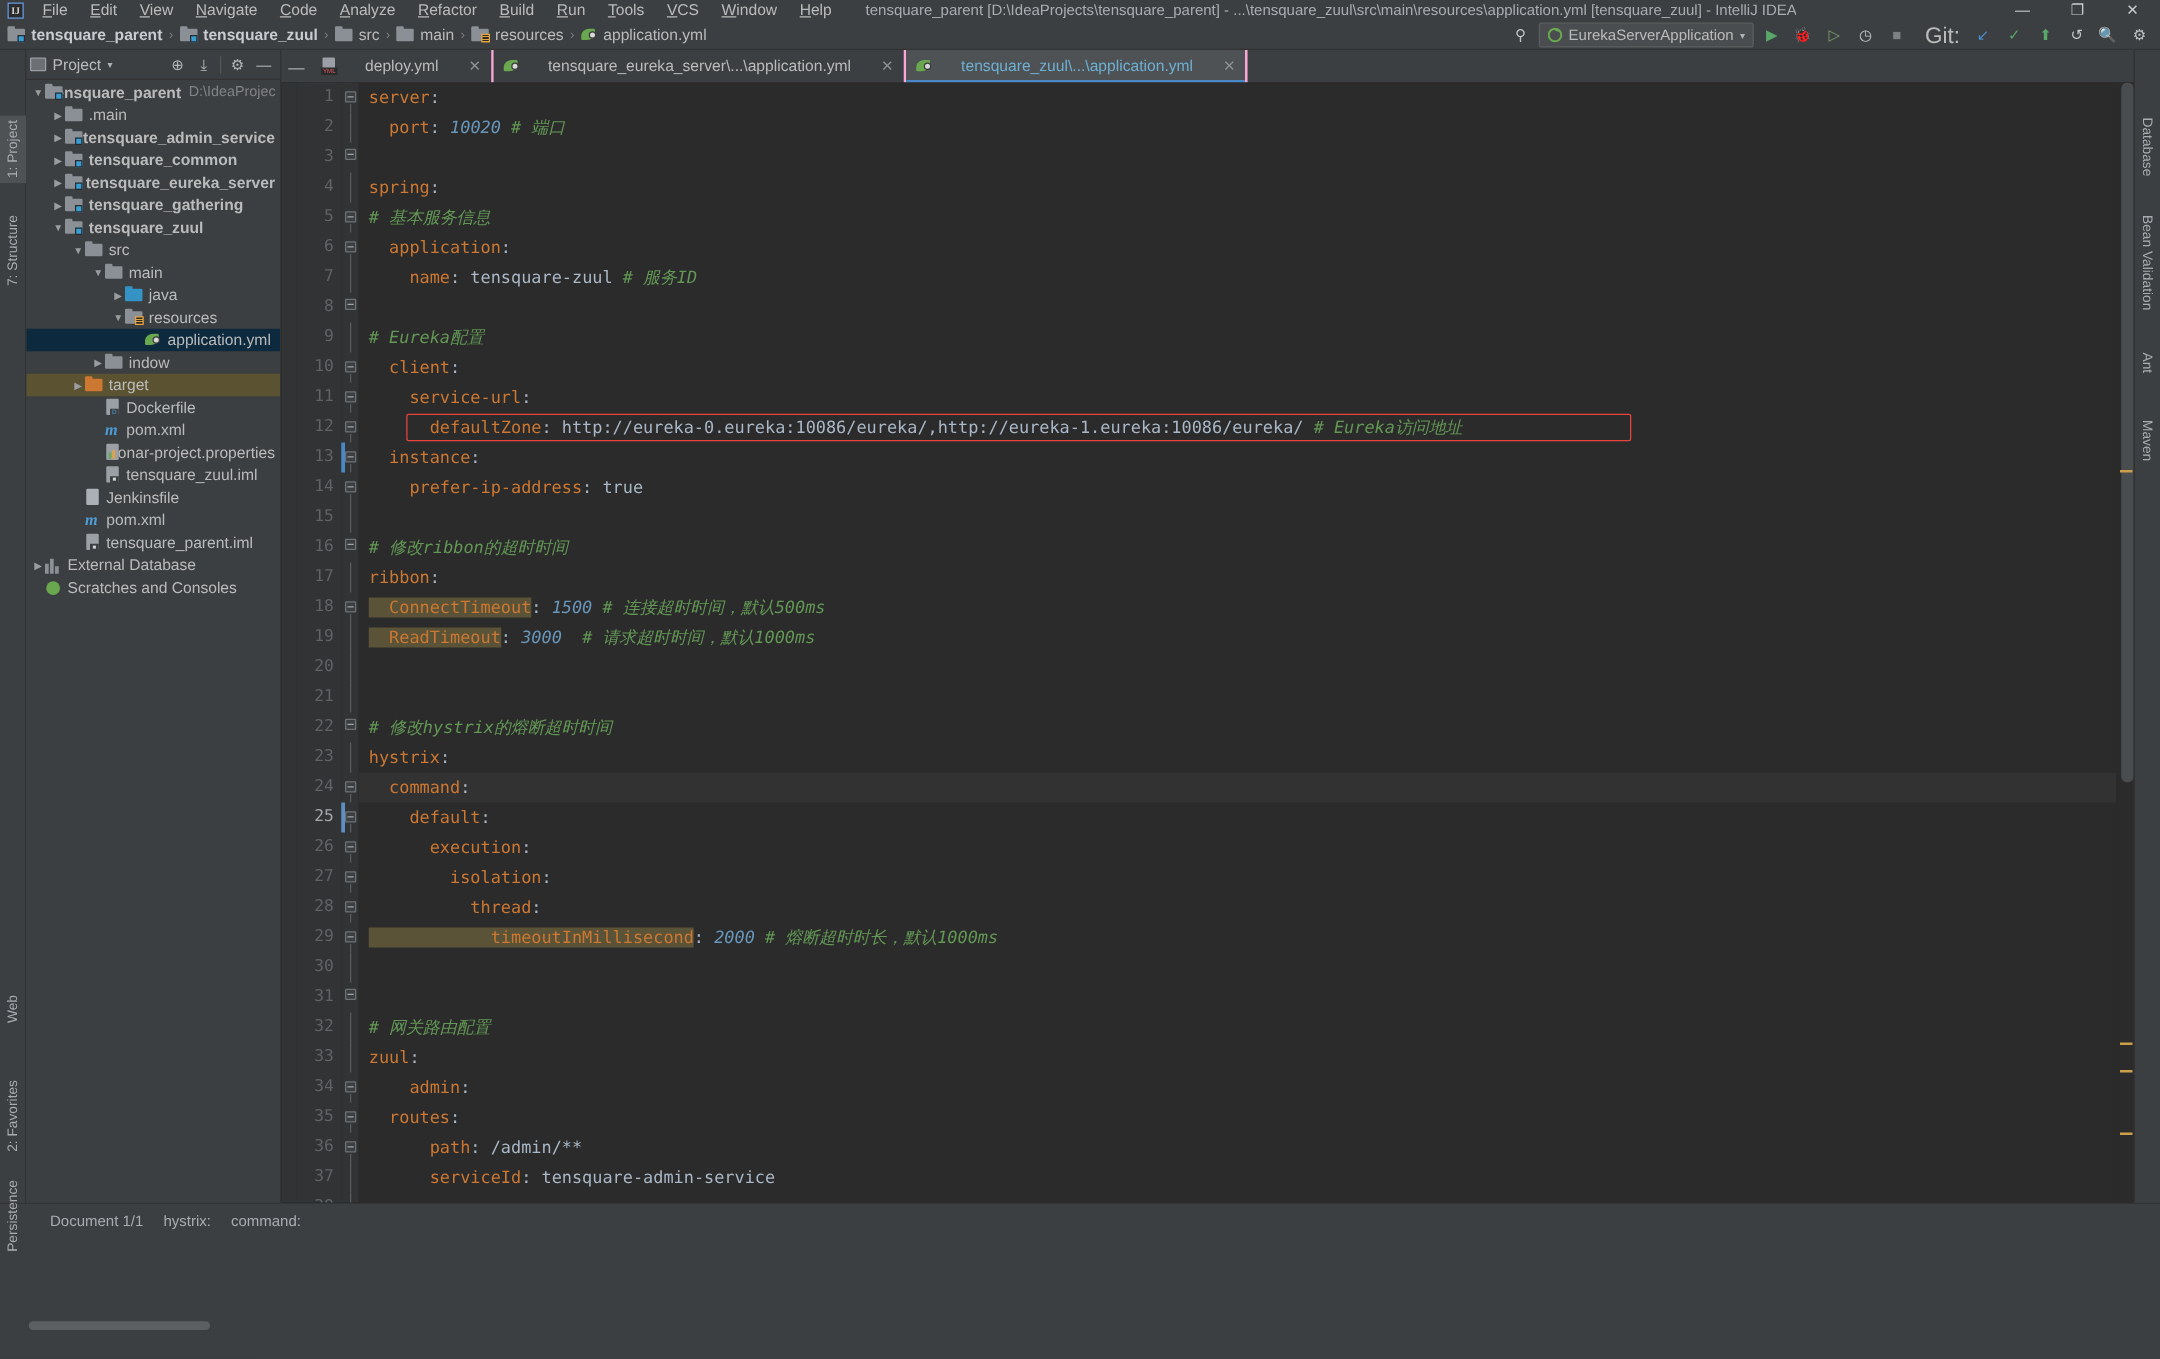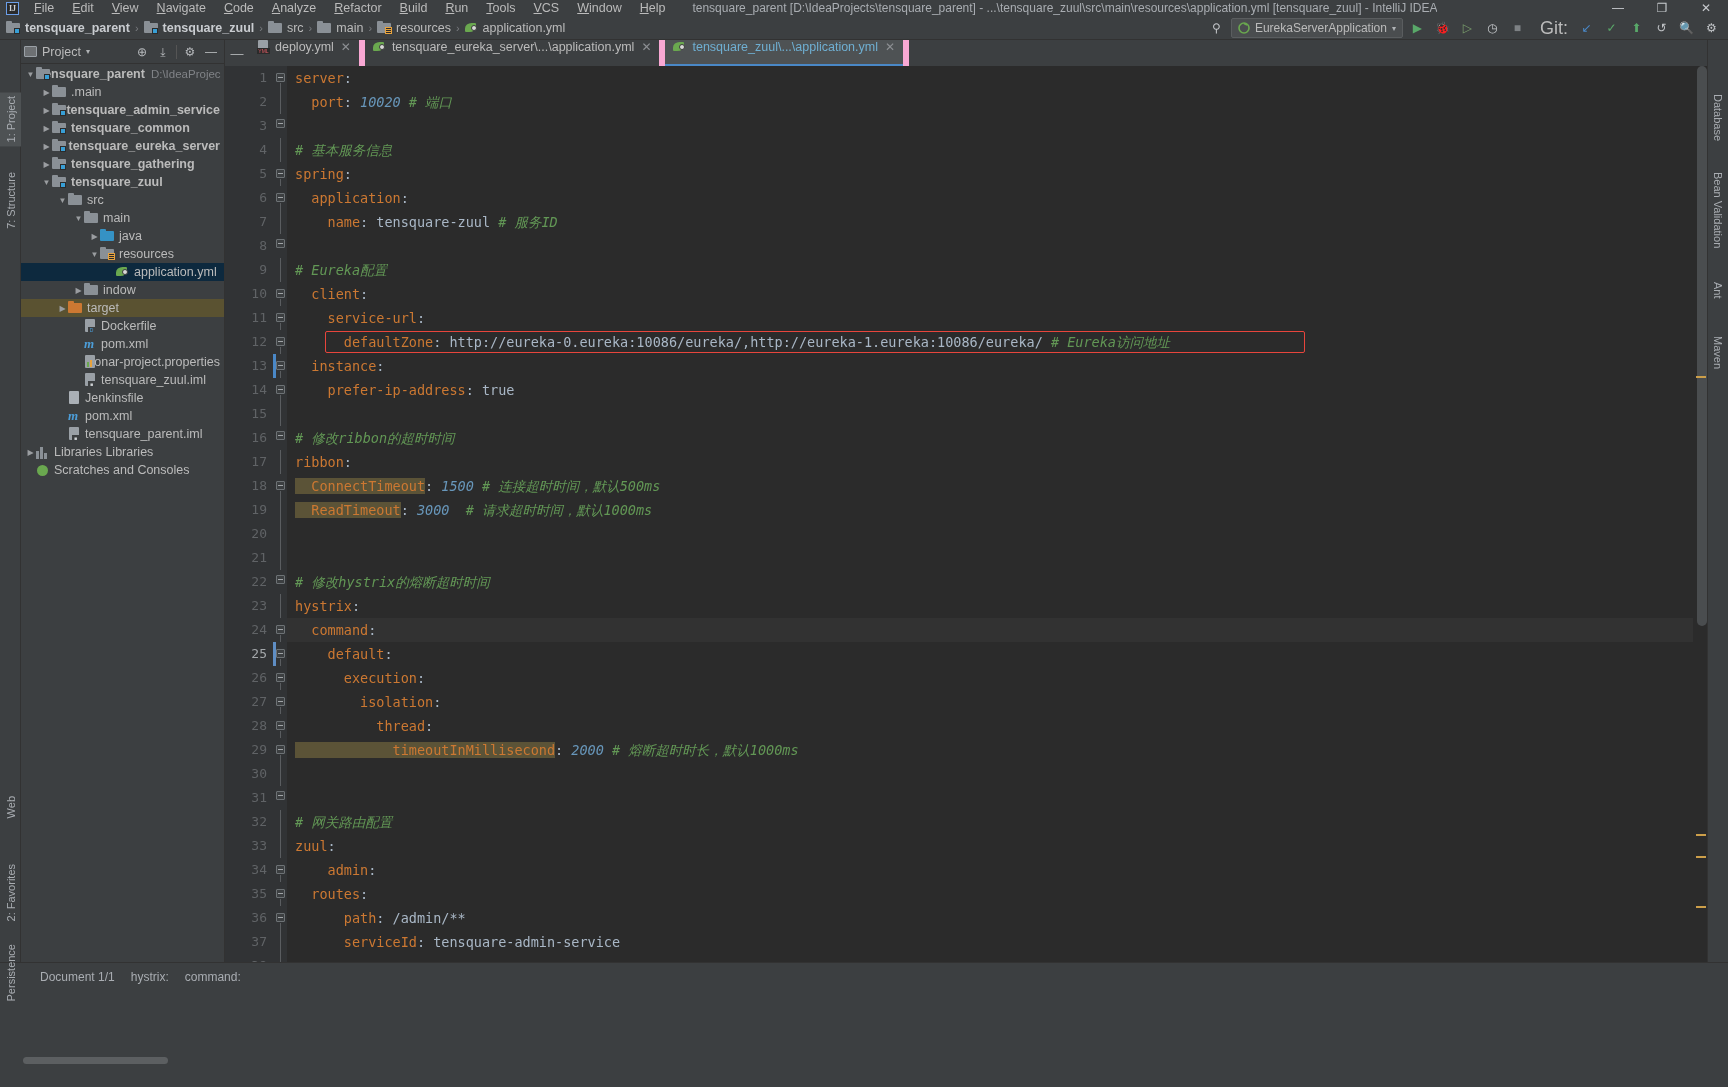--- a/index.html
+++ b/index.html
@@ -186,22 +186,22 @@
   .ic-scratch { width:14px; height:13px; position:relative; }
   .ic-scratch .cir { position:absolute; left:1px; top:1px; width:11px; height:11px; border-radius:50%; background:#6aa84f; }
 
   
   .editor-area { flex: 1; display: flex; flex-direction: column; background: #2b2b2b; min-width:0; }
   .tabbar { height: 26px; background: #3c3f41; display: flex; align-items: stretch; }
   .tab-hide {
     width: 24px; display:flex; align-items:center; justify-content:center; color:#b4b7ba; font-size:13px;
   }
   .tab {
-    display: flex; gap: 5px; padding: 0 8px;
-    font-size: 12.5px; color: #bbbbbb; border-right: 6px solid #f9a8d4;
+    display: flex; align-items: center; gap: 22px; padding: 0 8px;
+    font-size: 12.5px; color: #bbbbbb; border-right: 2px solid #f9a8d4;
     background: #3c3f41; max-width: 330px; white-space: nowrap; position: relative;
   }
   .tab.active { background: #4e5254; color: #6fafd2; }
   .tab.active:after {
     content:''; position:absolute; left:0; right:0; bottom:0; height:2px; background:#4a88c7;
   }
   .tab .x { color: #8d9094; font-size: 12px; margin-left: 2px; }
   .ic-ymlfile { width:13px; height:14px; position:relative; }
   .ic-ymlfile .pg { position:absolute; left:1px; top:0; width:10px; height:13px; background:#9aa0a6; border-radius:1px; }
   .ic-ymlfile .yl { position:absolute; left:0px; bottom:0px; width:13px; height:6px; background:#2b2b2b; color:#e05c65; font-size:5px; line-height:6px; text-align:center; font-family:"Liberation Sans",sans-serif; }
@@ -574,21 +574,21 @@
             </span>
             <span class="tlabel">tensquare_parent.iml</span>
           </div>
           <div class="tnode" style="padding-left: 4px;">
             <span class="arrow">▶</span>
             <span class="ic ic-lib">
               <i style="left:0;height:8px"></i>
               <i style="left:4px;height:12px"></i>
               <i style="left:8px;height:6px"></i>
             </span>
-            <span class="tlabel">Libraries Libraries</span>
+            <span class="tlabel">External Database</span>
           </div>
           <div class="tnode" style="padding-left: 4px;">
             <span class="arrow"></span>
             <span class="ic ic-scratch">
               <span class="cir"></span>
             </span>
             <span class="tlabel">Scratches and Consoles</span>
           </div>
         </div>
       <div class="hscroll-wrap">
@@ -801,22 +801,22 @@
             <div class="ln" style="position: relative;">
               <span class="foldline" style="top: 0px; height: 24px;"></span>
             </div>
             <div class="curline-mark" style="top: 576px; height: 24px;"></div>
             <div class="curline-mark" style="top: 288px; height: 24px; background: rgb(74, 136, 199);"></div>
           </div>
         <div class="code" id="code">
             <div class="cl" style="position: relative;"><span class="k">server</span><span class="v">:</span></div>
             <div class="cl" style="position: relative;"><span class="k">  port</span><span class="v">: </span><span class="n">10020</span><span class="v"> </span><span class="cm"># 端口</span></div>
             <div class="cl" style="position: relative;"></div>
+            <div class="cl" style="position: relative;"><span class="k">spring</span><span class="v">:</span></div>
             <div class="cl" style="position: relative;"><span class="cm"># 基本服务信息</span></div>
-            <div class="cl" style="position: relative;"><span class="k">spring</span><span class="v">:</span></div>
             <div class="cl" style="position: relative;"><span class="k">  application</span><span class="v">:</span></div>
             <div class="cl" style="position: relative;"><span class="k">    name</span><span class="v">: </span><span class="v">tensquare-zuul</span><span class="v"> </span><span class="cm"># 服务ID</span></div>
             <div class="cl" style="position: relative;"></div>
             <div class="cl" style="position: relative;"><span class="cm"># Eureka配置</span></div>
             <div class="cl" style="position: relative;"><span class="k">  client</span><span class="v">:</span></div>
             <div class="cl" style="position: relative;"><span class="k">    service-url</span><span class="v">:</span></div>
             <div class="cl" style="position: relative;"><span class="k">      defaultZone</span><span class="v">: </span><span class="v">http://eureka-0.eureka:10086/eureka/,http://eureka-1.eureka:10086/eureka/</span><span class="v"> </span><span class="cm"># Eureka访问地址</span><span class="redbox" style="left: 38px; top: 1px; width: 980px; height: 22px;"></span></div>
             <div class="cl" style="position: relative;"><span class="k">  instance</span><span class="v">:</span></div>
             <div class="cl" style="position: relative;"><span class="k">    prefer-ip-address</span><span class="v">: </span><span class="v">true</span></div>
             <div class="cl" style="position: relative;"></div>

